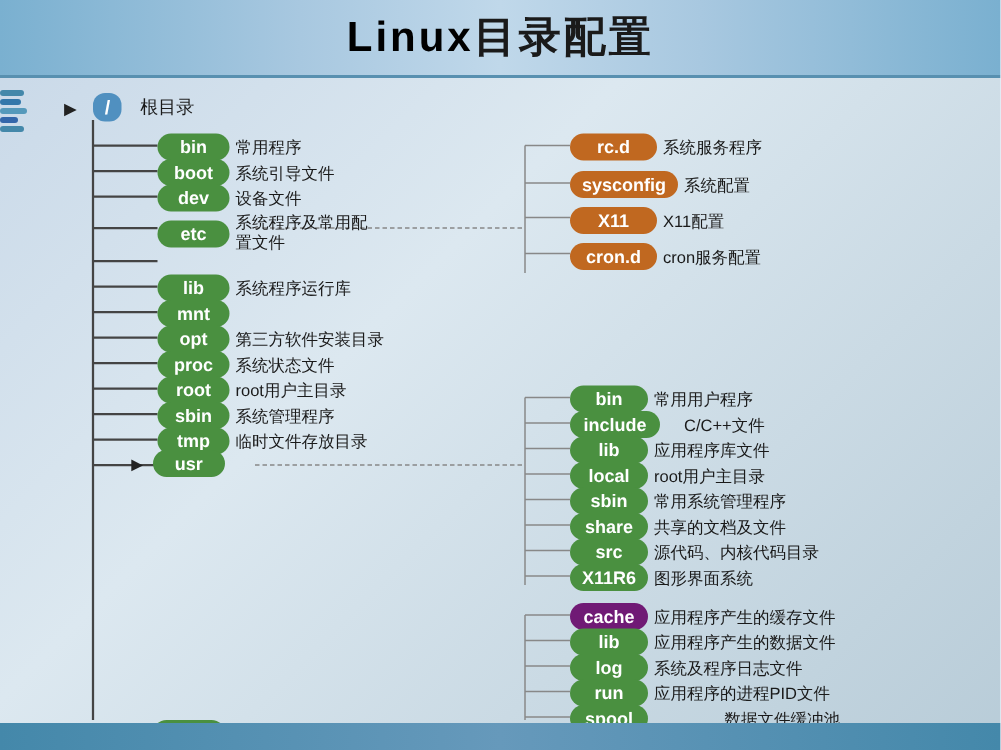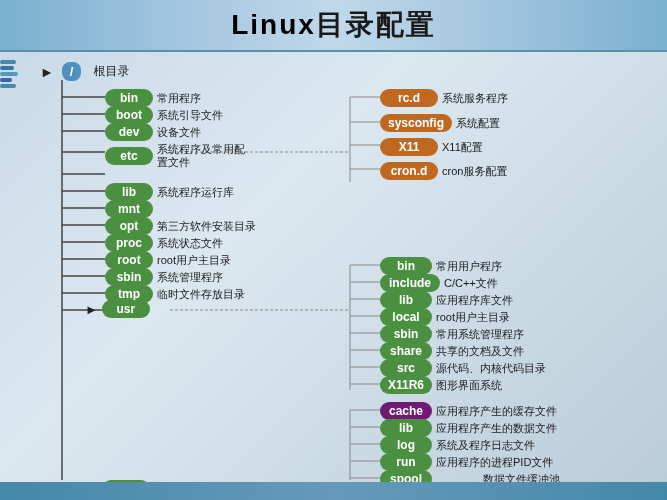--- a/index.html
+++ b/index.html
@@ -285,21 +285,21 @@
   <div style="position:absolute;top:110px;left:360px;display:flex;align-items:center;">
     <span class="dir-label" style="background:#c06820;min-width:58px;">cron.d</span>
     <span class="desc-text">cron服务配置</span>
   </div>
 
   <div style="position:absolute;top:205px;left:360px;display:flex;align-items:center;">
     <span class="dir-label" style="background:#4a9040;min-width:52px;">bin</span>
     <span class="desc-text">常用用户程序</span>
   </div>
 
-  <div style="position:absolute;top:222px;left:360px;display:flex;align-items:center;">
+  <div style="position:absolute;top:222px;left:360px;display:flex;align-items:center;gap:12px;">
     <span class="dir-label" style="background:#4a9040;min-width:60px;">include</span>
     <span class="desc-text">C/C++文件</span>
   </div>
 
   <div style="position:absolute;top:239px;left:360px;display:flex;align-items:center;">
     <span class="dir-label" style="background:#4a9040;min-width:52px;">lib</span>
     <span class="desc-text">应用程序库文件</span>
   </div>
 
   <div style="position:absolute;top:256px;left:360px;display:flex;align-items:center;">

